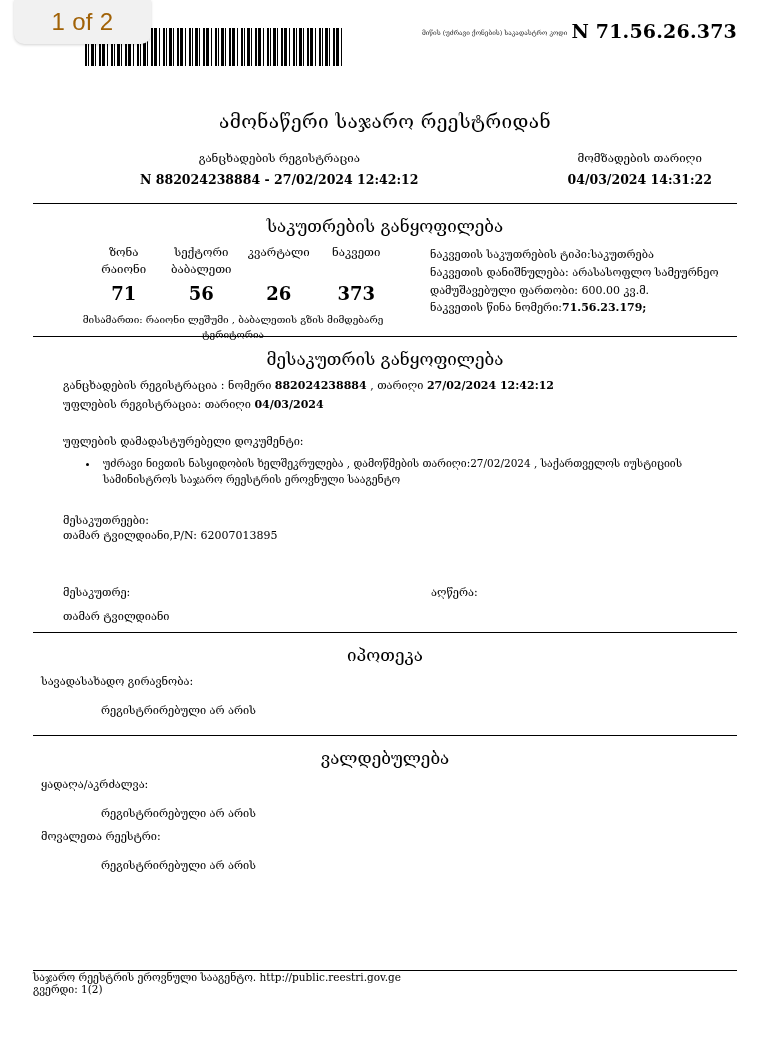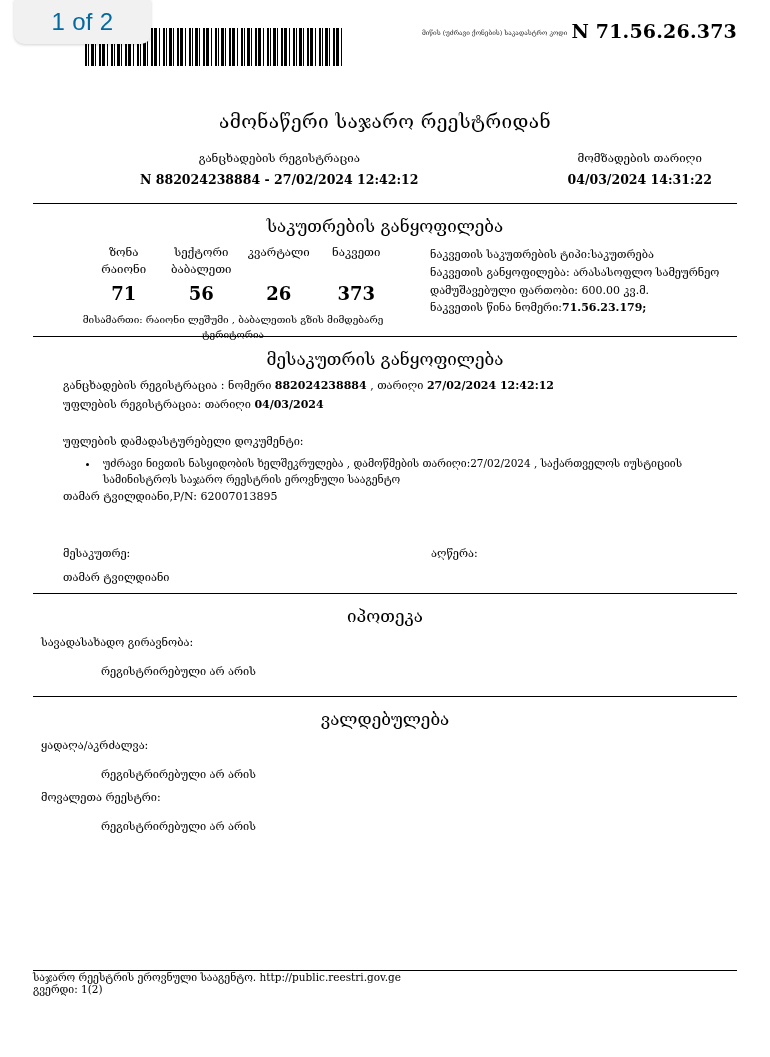--- a/index.html
+++ b/index.html
@@ -27,21 +27,21 @@
     height: 44px;
     background: #f1f1f1;
     border-bottom-left-radius: 10px;
     border-bottom-right-radius: 10px;
     box-shadow: 0 1px 3px rgba(0,0,0,.18);
     display: flex;
     align-items: center;
     justify-content: center;
     font-family: "Liberation Sans", sans-serif;
     font-size: 24px;
-    color: #0369a1;
+    color: #a16207;
     letter-spacing: .3px;
     z-index: 50;
   }
 
   
   #sheet {
     position: absolute;
     left: 0; top: 0;
     width: 770px;
     height: 1057px;
@@ -306,21 +306,21 @@
             <div class="num">26</div>
           </div>
           <div class="pcol">
             <div class="lbl">ნაკვეთი</div>
             <div class="lbl">&nbsp;</div>
             <div class="num">373</div>
           </div>
         </div>
       <div class="parcel-info" id="parcel-info">
           <div><span>ნაკვეთის საკუთრების ტიპი:</span><span>საკუთრება</span></div>
-          <div><span>ნაკვეთის განყოფილება: </span><span>არასასოფლო სამეურნეო</span></div>
+          <div><span>ნაკვეთის დანიშნულება: </span><span>არასასოფლო სამეურნეო</span></div>
           <div><span>დამუშავებული ფართობი: </span><span>600.00  კვ.მ.</span></div>
           <div><span>ნაკვეთის წინა ნომერი:</span><b>71.56.23.179;</b></div>
         </div>
       <div class="addr">მისამართი: რაიონი ლეშუმი , ბაბალეთის გზის მიმდებარე ტერიტორია</div>
     </div>
 
     <hr class="rule rule-sec">
 
     <div class="sec-title">მესაკუთრის განყოფილება</div>
 
@@ -331,20 +331,21 @@
       <div class="l body-text">
         <span>უფლების რეგისტრაცია: თარიღი  </span><b>04/03/2024</b>
       </div>
     </div>
 
     <div class="doc-head">უფლების დამადასტურებელი დოკუმენტი:</div>
     <ul class="doclist" id="doclist">
         <li>უძრავი ნივთის ნასყიდობის ხელშეკრულება , დამოწმების თარიღი:27/02/2024 , საქართველოს იუსტიციის სამინისტროს საჯარო რეესტრის ეროვნული სააგენტო</li>
       </ul>
 
+    <div class="owners-head">მესაკუთრეები:</div>
     <div class="owners-name">თამარ ტვილდიანი,P/N: 62007013895</div>
 
     <div class="owner-desc-row">
       <div class="o-lbl">მესაკუთრე:</div>
       <div class="o-desc">აღწერა:</div>
       <div class="o-val">თამარ ტვილდიანი</div>
     </div>
 
     <hr class="rule">
 

